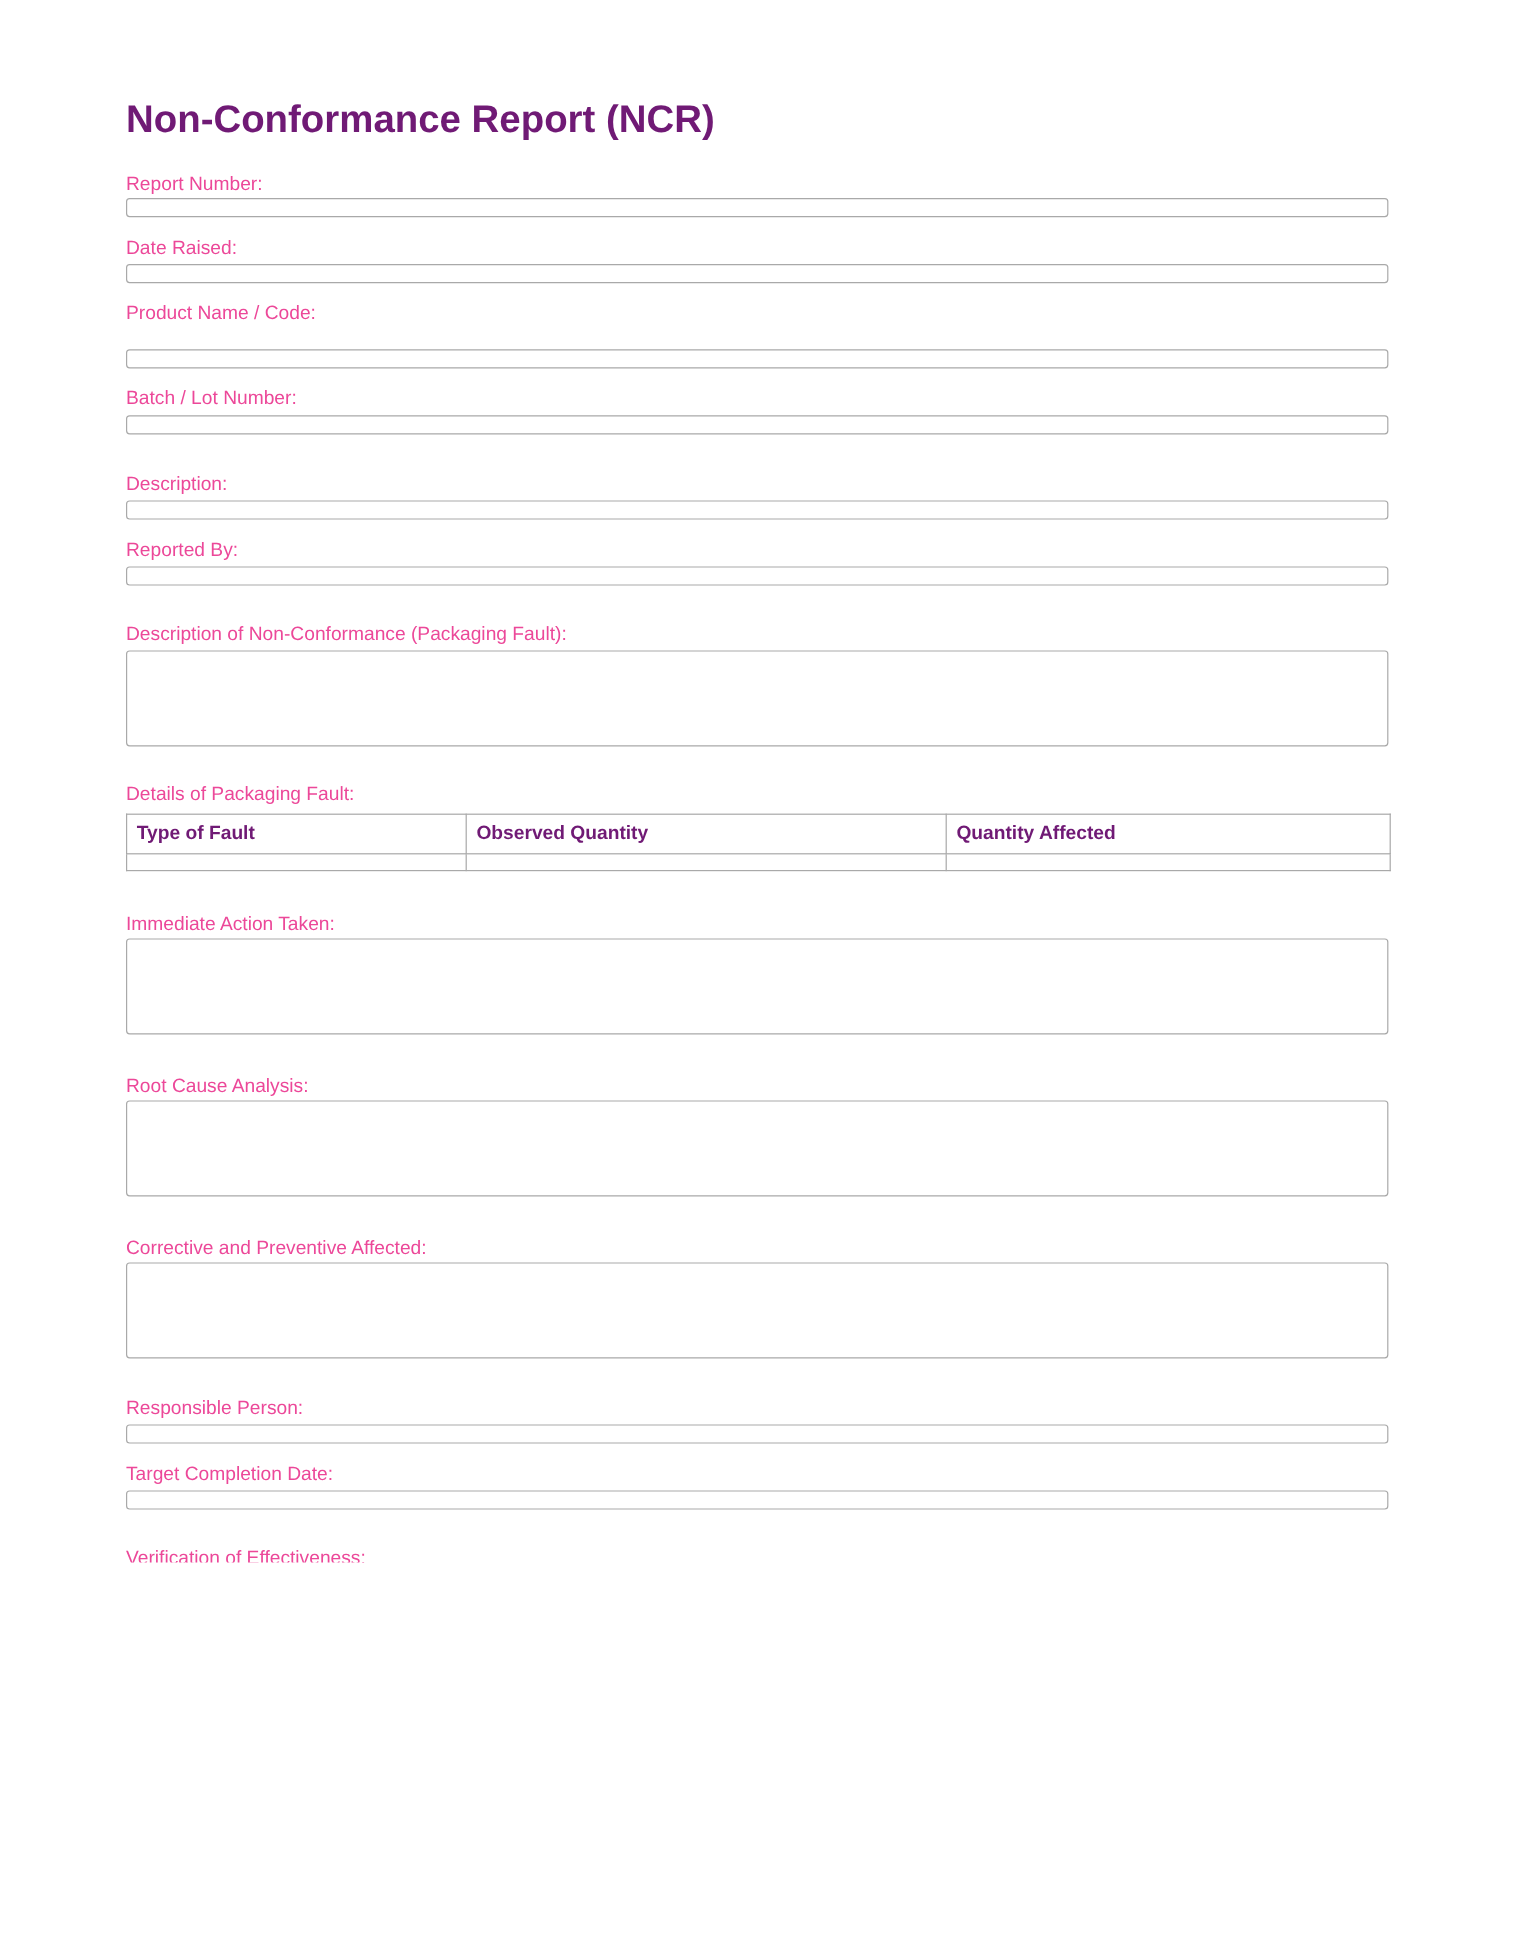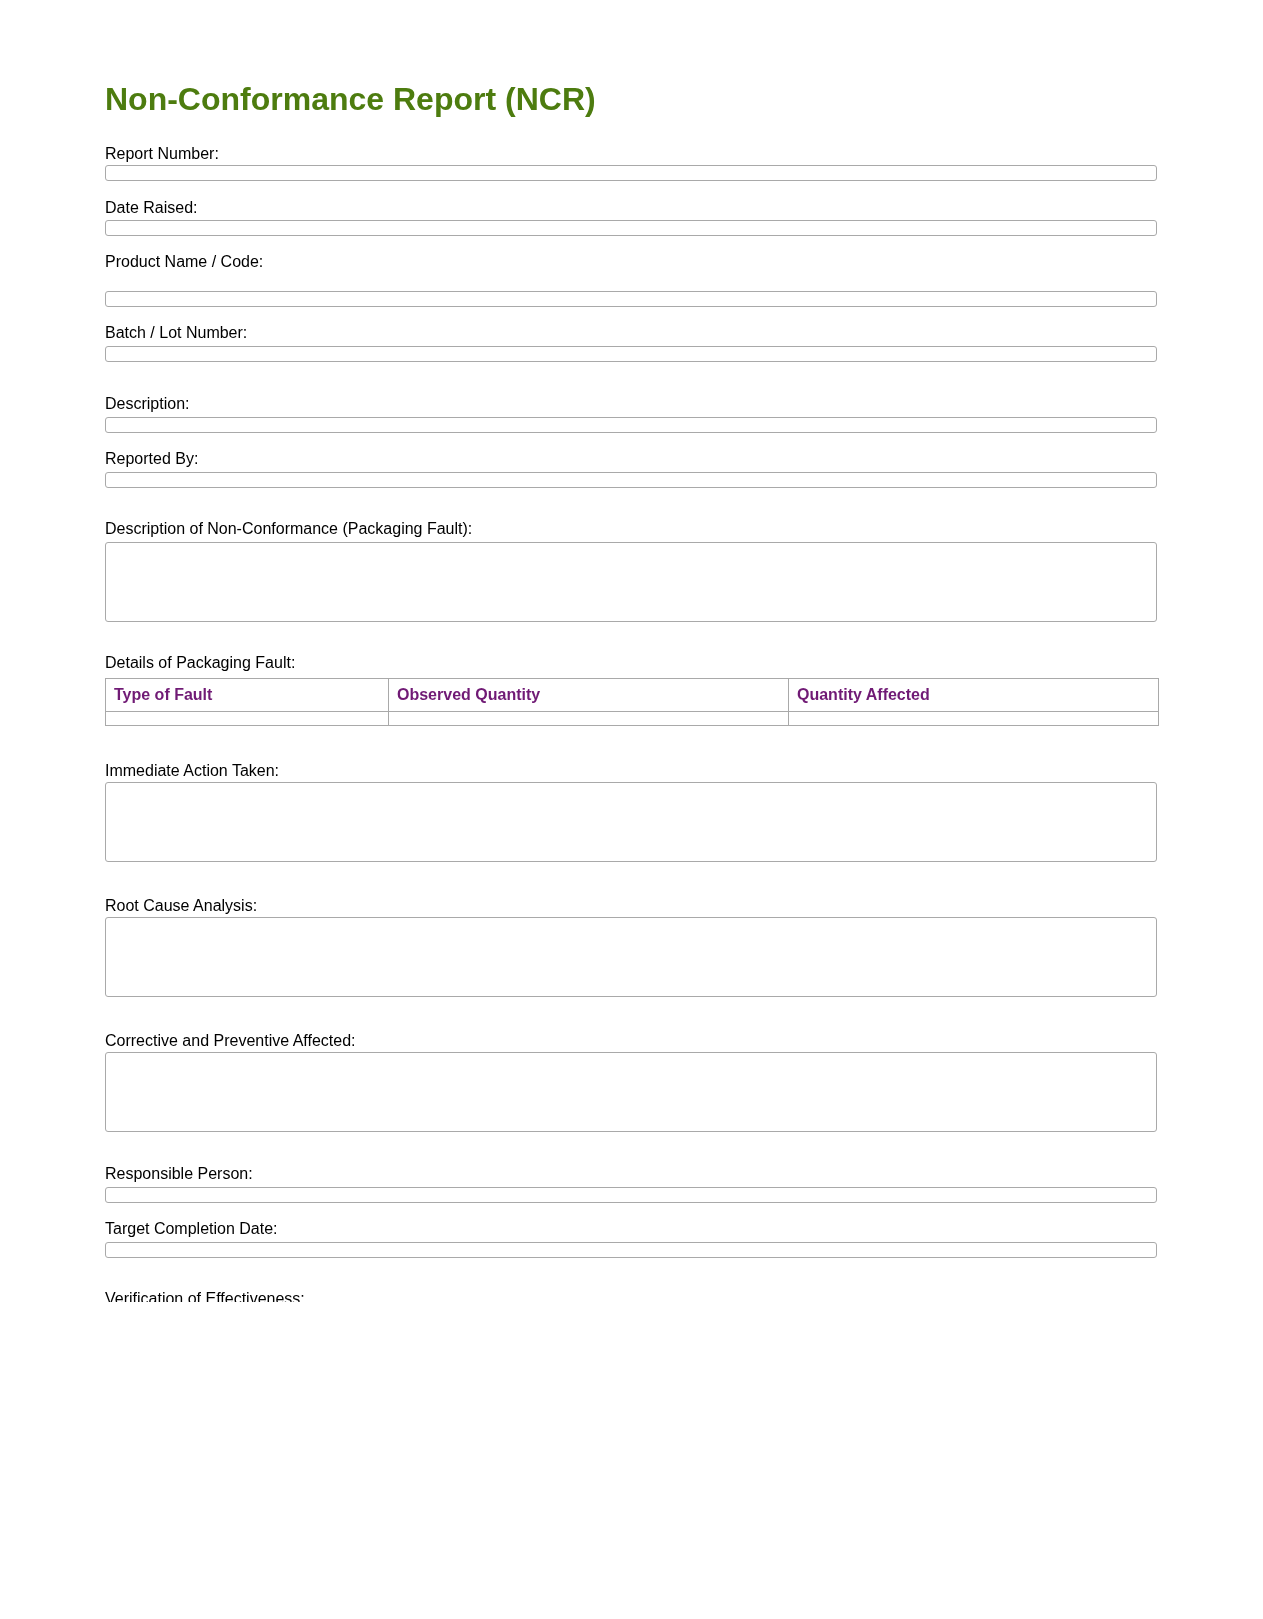--- a/index.html
+++ b/index.html
@@ -24,29 +24,29 @@
     overflow: hidden;
   }
   .page-title {
     position: absolute;
     left: 105px;
     top: 81px;
     margin: 0;
     font-size: 32px;
     font-weight: bold;
     line-height: 37px;
-    color: #4d7c0f;
+    color: #701a75;
     white-space: nowrap;
   }
   .field-label {
     position: absolute;
     left: 105px;
     font-size: 16px;
     line-height: 18px;
-    color: #000000;
+    color: #ec4899;
     white-space: nowrap;
   }
   .text-input {
     position: absolute;
     left: 105px;
     width: 1052px;
     height: 16px;
     box-sizing: border-box;
     border: 1px solid #a9a9a9;
     border-radius: 3px;

